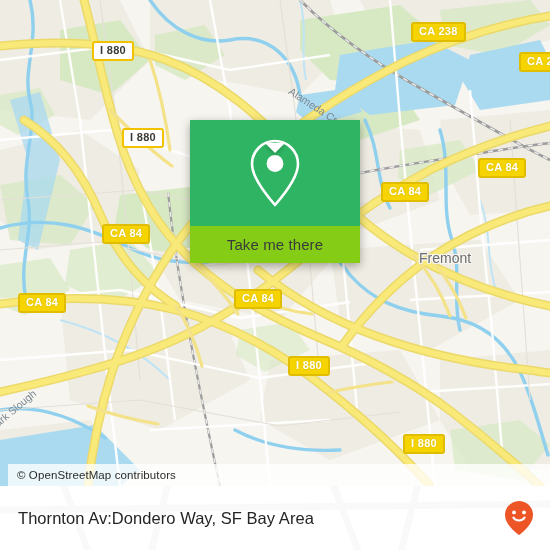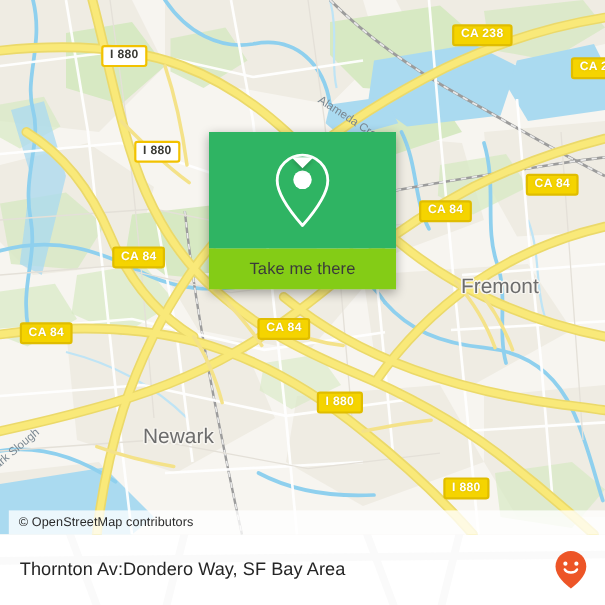--- a/index.html
+++ b/index.html
@@ -70,21 +70,21 @@
     background: #f5d400;
     border-color: #e0bd00;
     color: #ffffff;
     text-shadow: 0 0 2px rgba(160,130,0,0.35);
   }
 
   
   .place-label {
     position: absolute;
     color: #6d6d6d;
-    font-size: 19px;
+    font-size: 14px;
     font-family: "Liberation Sans", sans-serif;
     white-space: nowrap;
     text-shadow:
       -1.4px 0 #f7f5f0, 1.4px 0 #f7f5f0,
       0 -1.4px #f7f5f0, 0 1.4px #f7f5f0,
       -1px -1px #f7f5f0, 1px -1px #f7f5f0,
       -1px 1px #f7f5f0, 1px 1px #f7f5f0;
   }
   .water-label {
     position: absolute;
@@ -324,21 +324,20 @@
         <path d="M252,296 C272,306 292,312 312,314"></path>
         <path d="M330,392 C350,388 372,384 392,382"></path>
         <path d="M430,258 C446,276 458,296 466,318"></path>
         <path d="M88,406 C110,414 134,420 158,424"></path>
         <path d="M414,256 C430,274 442,294 450,316"></path>
         <path d="M176,306 C188,324 196,344 202,366"></path>
       </g>
     </svg>
 
     <div class="place-label" style="left:419px; top:250px;">Fremont</div>
-    <div class="place-label" style="left:130px; top:387px;">Newark</div>
 
     <div class="water-label" style="left:290px; top:84px; transform: rotate(33deg); transform-origin: left center;">Alameda Creek</div>
     <div class="water-label" style="left:-4px; top:418px; transform: rotate(-40deg); transform-origin: left center;">ark Slough</div>
 
     <div class="shield" style="left:92px; top:41px;">I 880</div>
     <div class="shield" style="left:122px; top:128px;">I 880</div>
     <div class="shield solid" style="left:411px; top:22px;">CA 238</div>
     <div class="shield solid" style="left:519px; top:52px;">CA 23</div>
     <div class="shield solid" style="left:478px; top:158px;">CA 84</div>
     <div class="shield solid" style="left:381px; top:182px;">CA 84</div>

